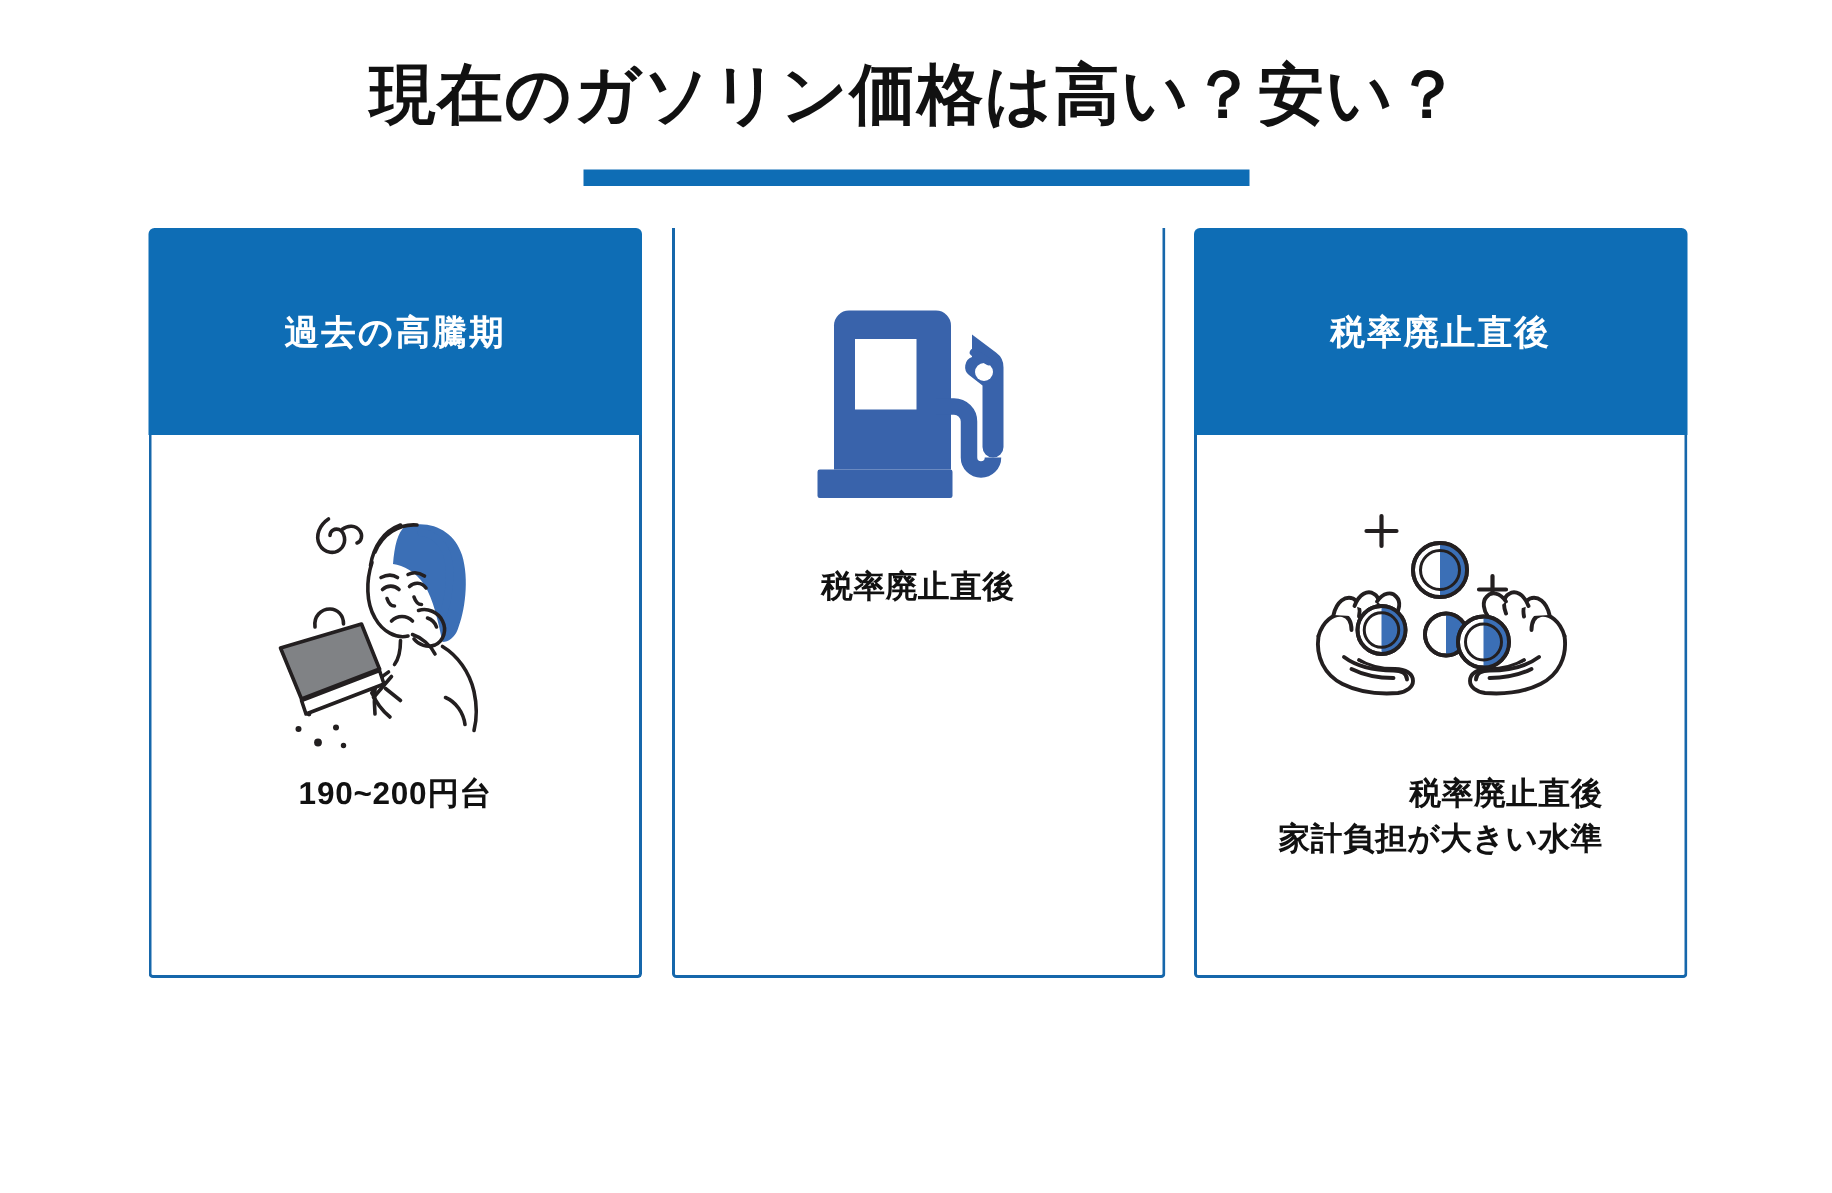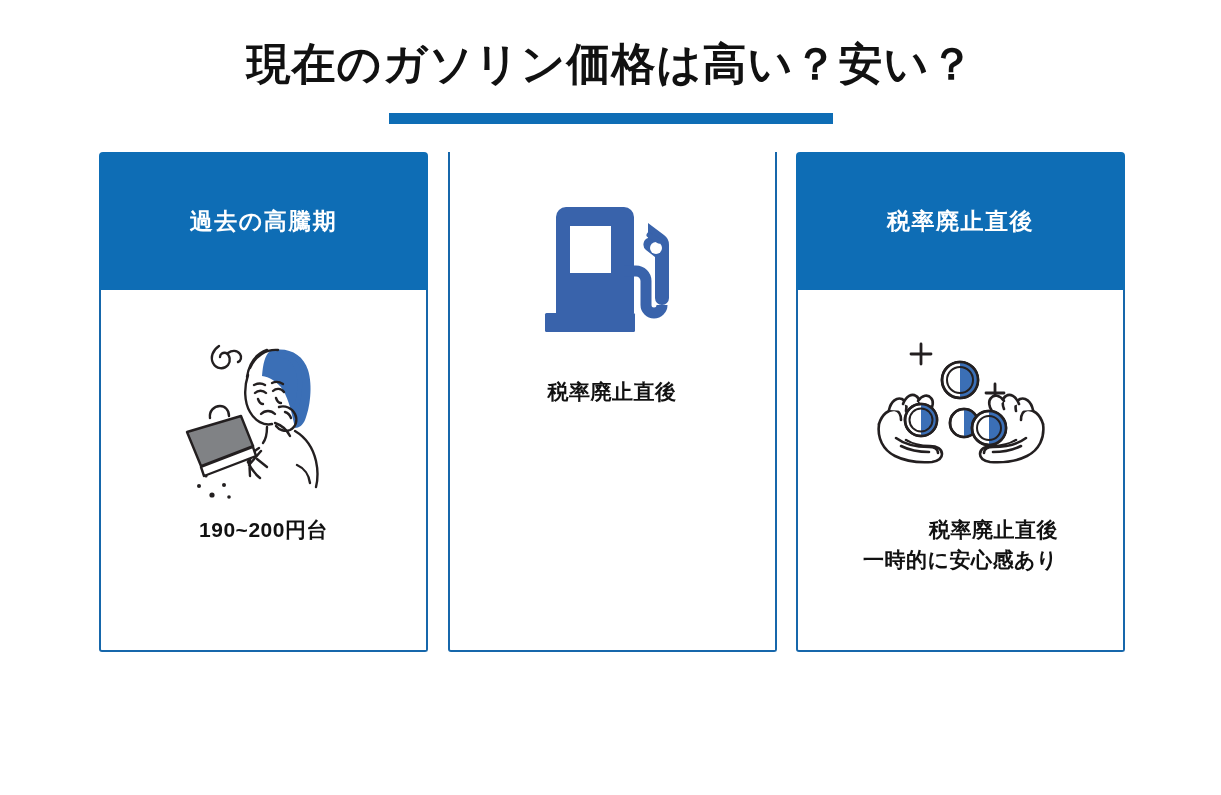--- a/index.html
+++ b/index.html
@@ -274,19 +274,19 @@
             <g>
               <circle cx="118" cy="100" r="17" fill="#ffffff"></circle>
               <path d="M118 83a17 17 0 0 1 0 34z" fill="#3b6fb6" stroke="none"></path>
               <circle cx="118" cy="100" r="17" fill="none"></circle>
               <circle cx="118" cy="100" r="12" fill="none" stroke-width="2"></circle>
             </g>
           </svg>
         </div>
         <div class="card-text">
           <span class="line">税率廃止直後</span>
-          <span class="line">一時的に安心感あり</span>
+          <span class="line">家計負担が大きい水準</span>
         </div>
       </div>
     </div>
 
   </div>
 </div>
 
 </body></html>

